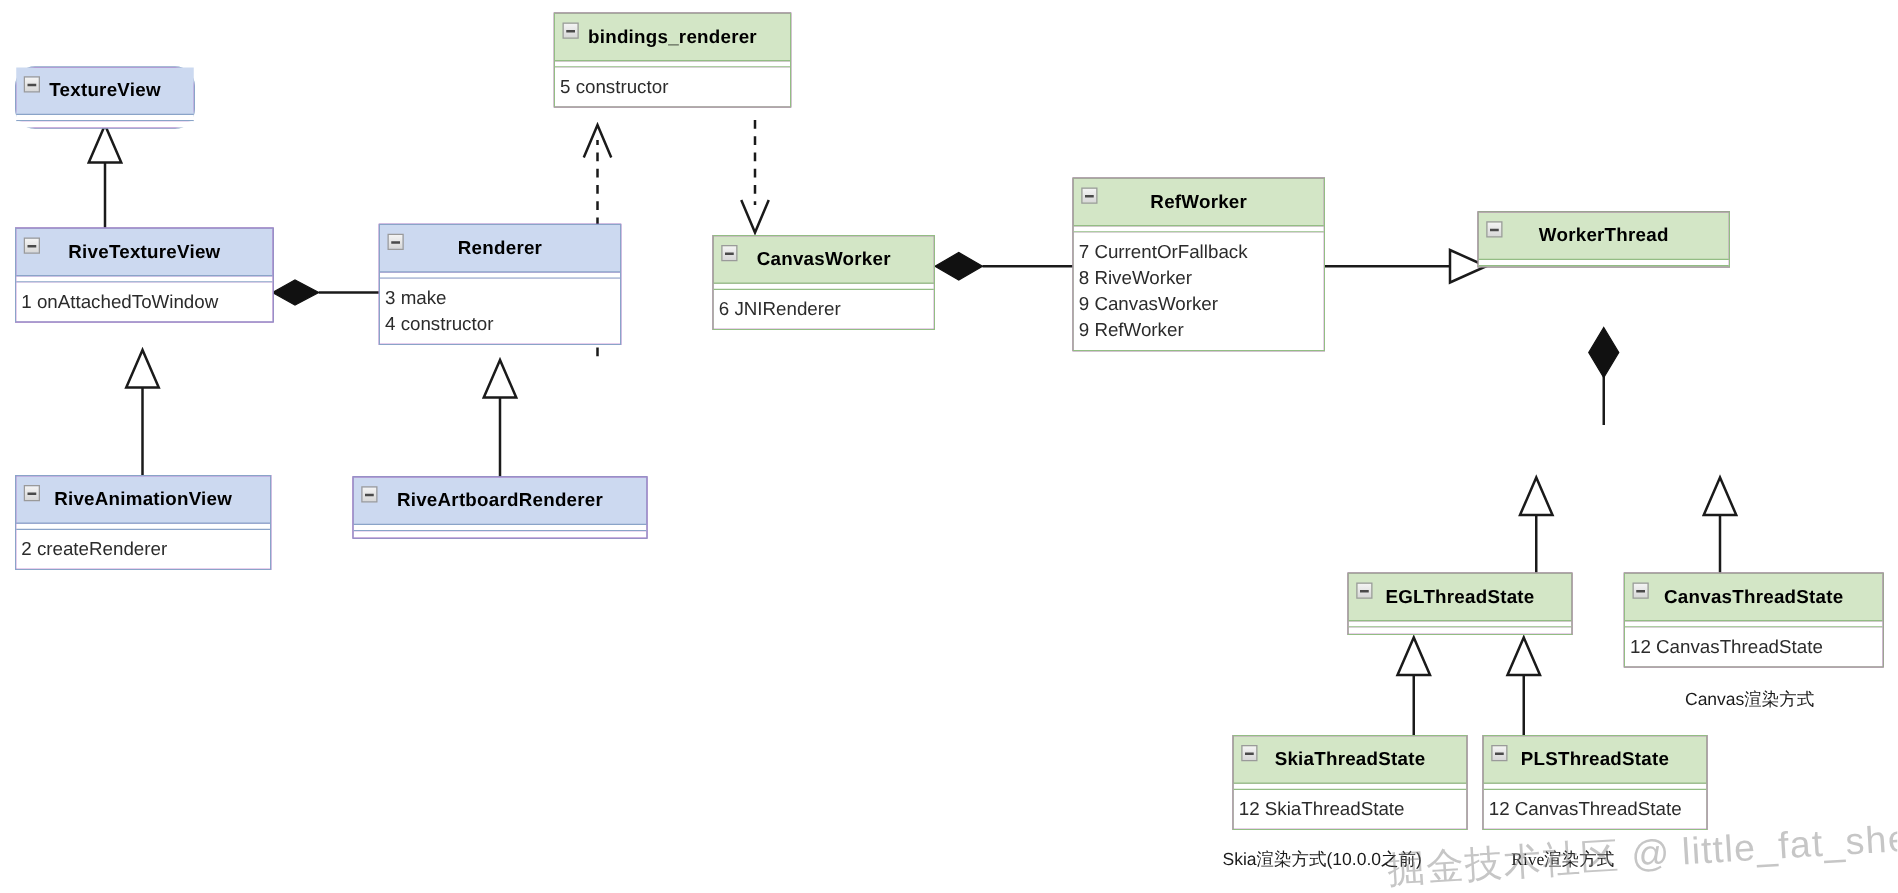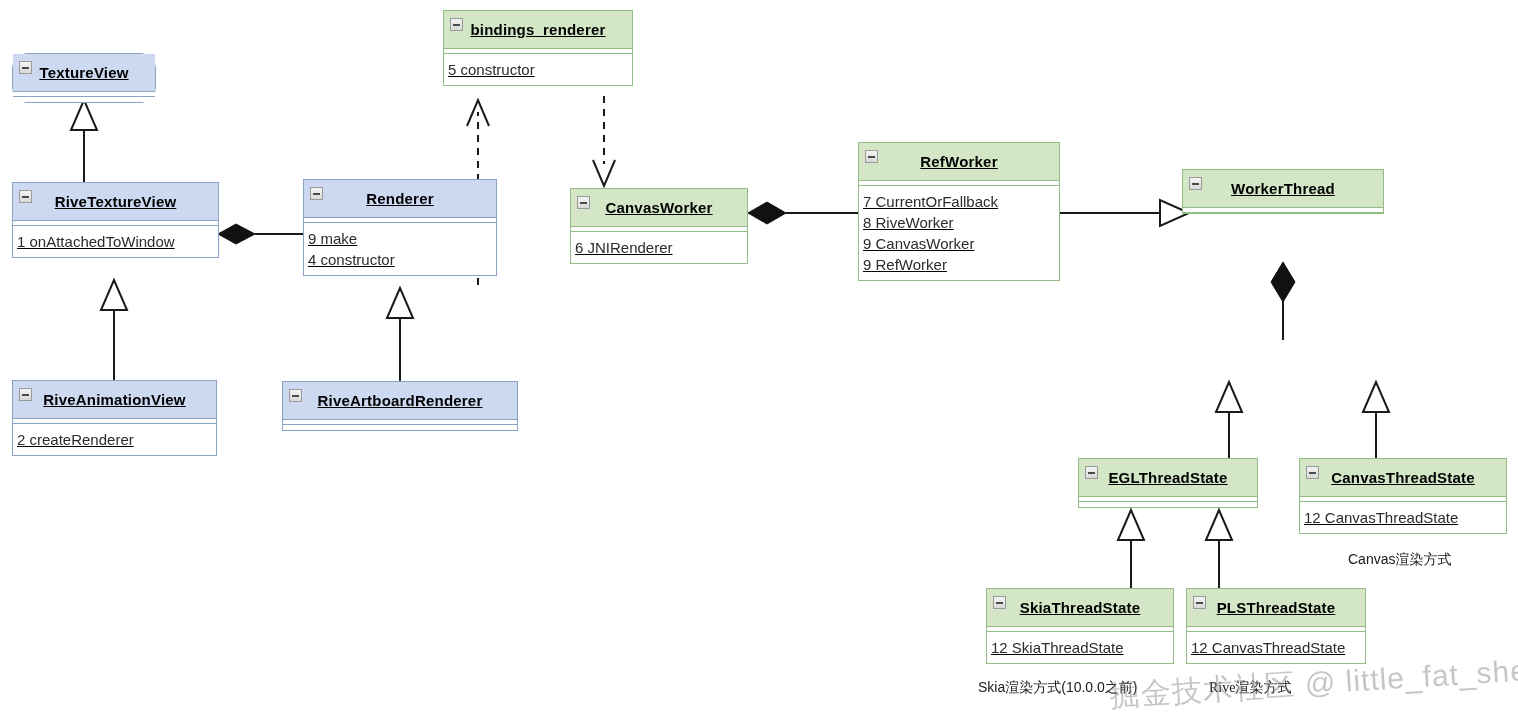--- a/index.html
+++ b/index.html
@@ -15,21 +15,20 @@
     font-family: "Liberation Sans", sans-serif;
     overflow: hidden;
   }
 
   
   .uml {
     position: absolute;
     box-sizing: border-box;
     border: 1px solid #8aa4c8;
     background: #a21caf;
-    text-decoration: underline;
   }
   .uml .hdr {
     position: relative;
     box-sizing: border-box;
     height: 38px;
     background: #ccd9f0;
     border-bottom: 1px solid #8aa4c8;
     display: flex;
     align-items: center;
     justify-content: center;
@@ -188,21 +187,21 @@
     </div>
   </div>
 
   <div class="uml" style="left:303px; top:179px; width:194px;">
     <div class="hdr">
       <span class="minus"></span>
       <span class="title">Renderer</span>
     </div>
     <div class="sep"></div>
     <div class="body">
-      <div class="row">9 make</div>
+      <div class="row">3 make</div>
       <div class="row">4 constructor</div>
     </div>
   </div>
 
   <div class="uml empty-body" style="left:282px; top:381px; width:236px;">
     <div class="hdr">
       <span class="minus"></span>
       <span class="title">RiveArtboardRenderer</span>
     </div>
     <div class="sep"></div>

